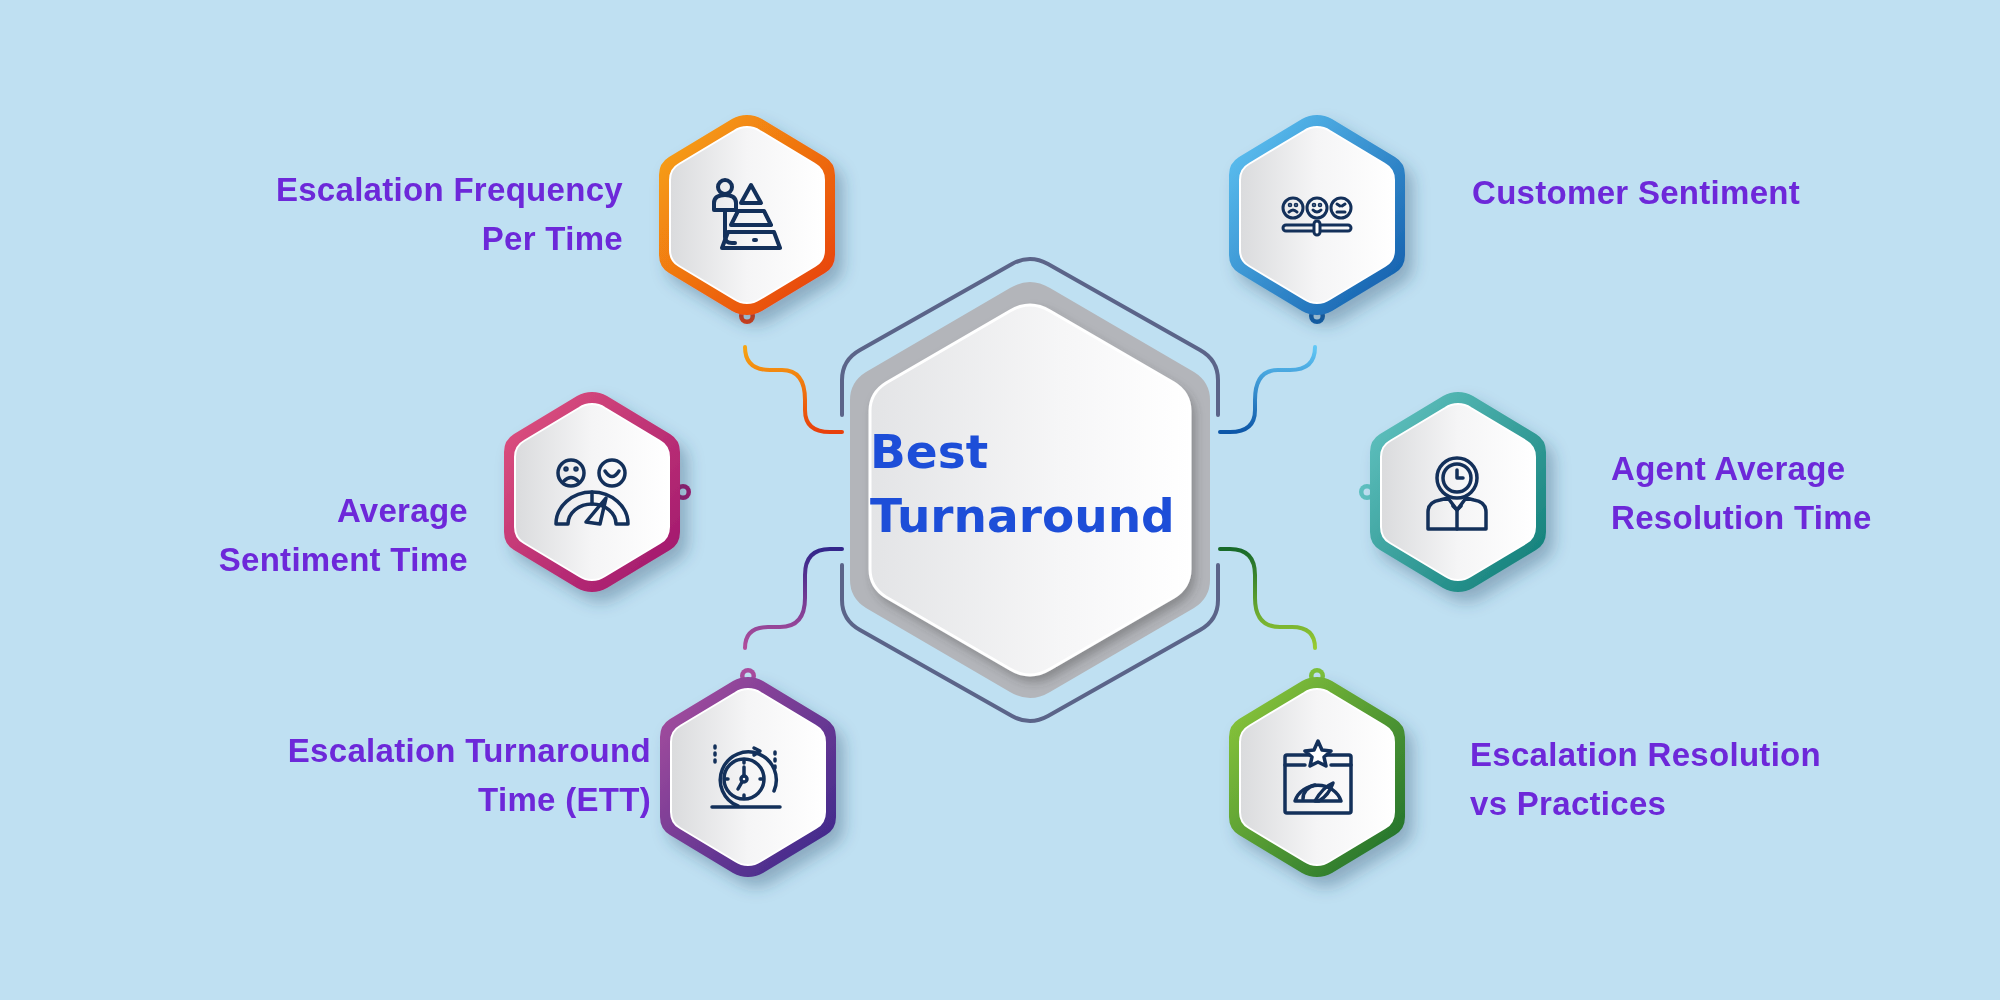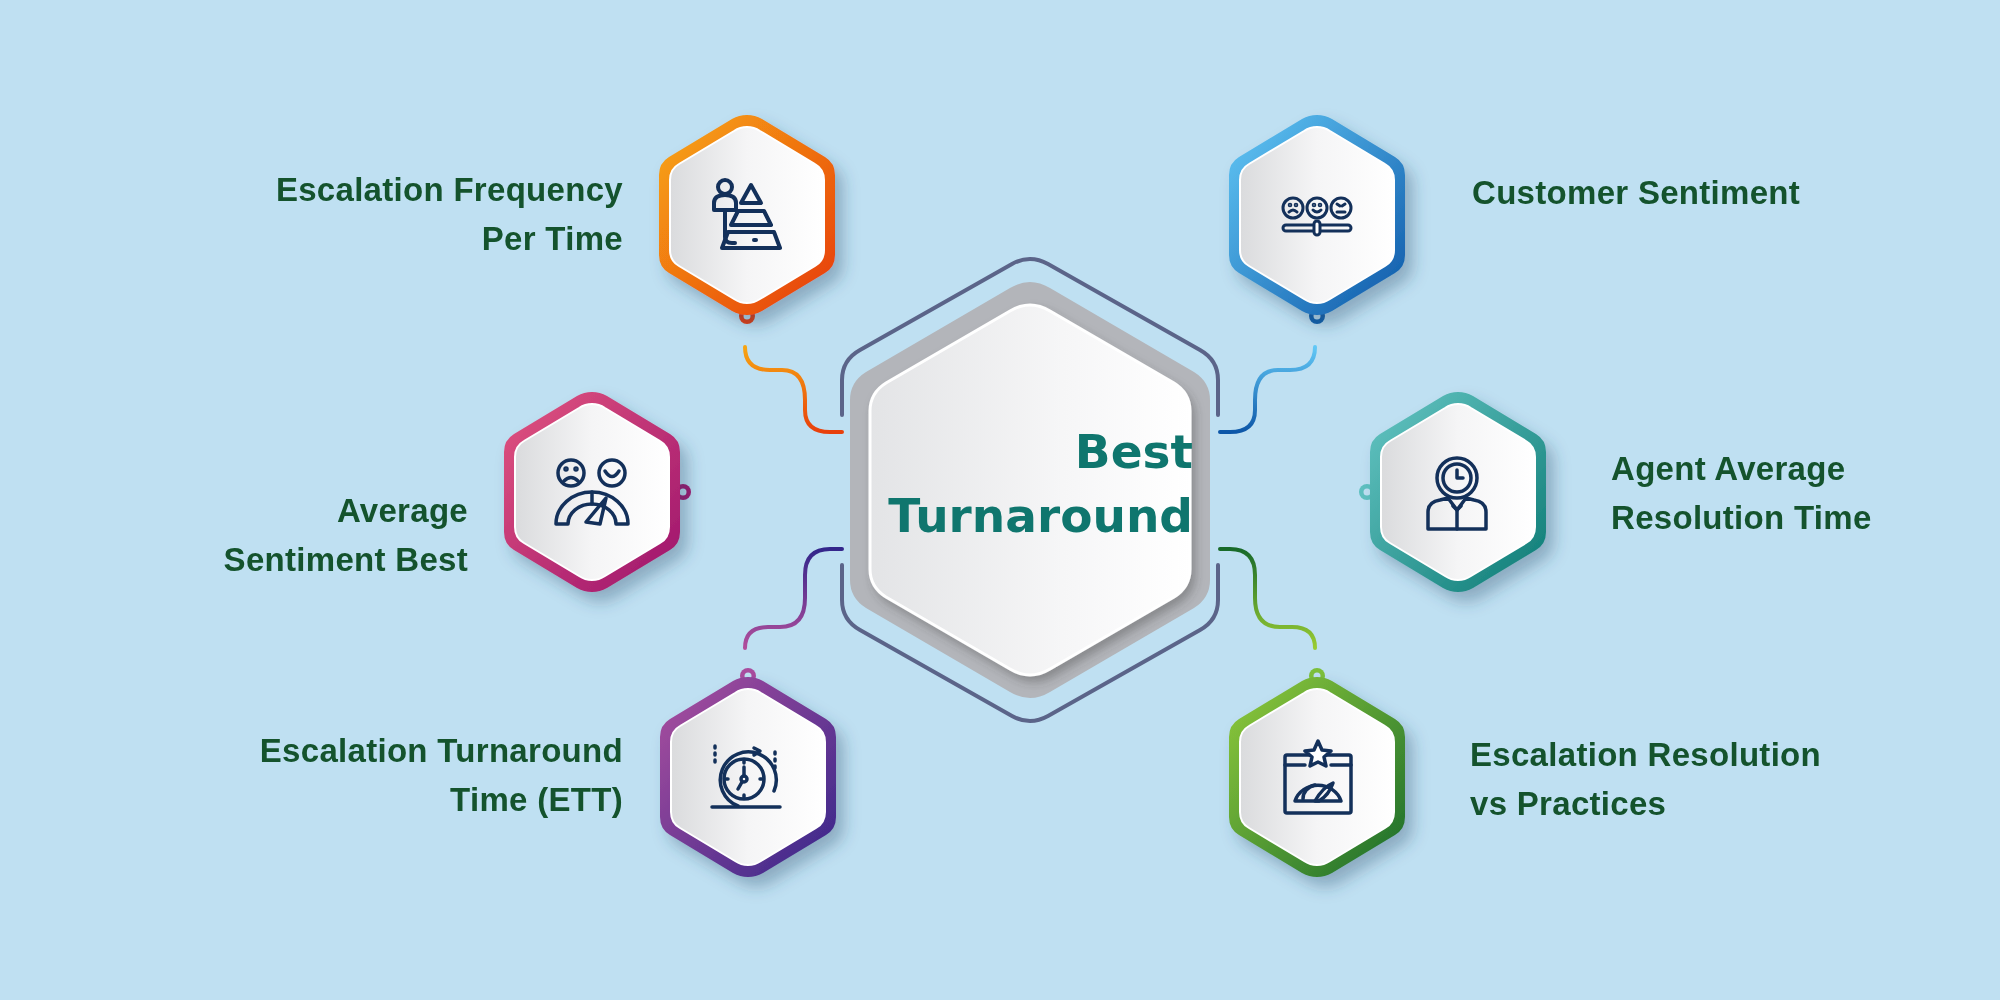--- a/index.html
+++ b/index.html
@@ -1,22 +1,22 @@
 <!DOCTYPE html>
 <html><head>
 <meta charset="utf-8">
 <style>
   html, body { margin: 0; padding: 0; }
   body { width: 2000px; height: 1000px; background: #bfe0f2; overflow: hidden; position: relative; font-family: "Liberation Sans", "DejaVu Sans", sans-serif; }
   #canvas { position: absolute; left: 0; top: 0; width: 2000px; height: 1000px; }
-  .label { position: absolute; color: #14532d; font-weight: 700; font-size: 33px; line-height: 49px; letter-spacing: 0.3px; white-space: nowrap; }
+  .label { position: absolute; color: #6d28d9; font-weight: 700; font-size: 33px; line-height: 49px; letter-spacing: 0.3px; white-space: nowrap; }
   .label.left { text-align: right; }
   .label.right { text-align: left; margin-left: 31px; }
   .label span { display: block; }
-  .center-title { position: absolute; left: 870px; top: 420px; width: 323px; text-align: right; color: #0f766e; font-weight: 700; font-size: 47px; line-height: 64px; font-family: "DejaVu Sans", "Liberation Sans", sans-serif; }
+  .center-title { position: absolute; left: 870px; top: 420px; width: 323px; text-align: left; color: #1d4ed8; font-weight: 700; font-size: 47px; line-height: 64px; font-family: "DejaVu Sans", "Liberation Sans", sans-serif; }
   .center-title span { display: block; }
 </style>
 </head>
 <body>
 
 <svg id="canvas" viewBox="0 0 2000 1000" xmlns="http://www.w3.org/2000/svg">
   <defs>
     <linearGradient id="g-orange" x1="0" y1="0" x2="1" y2="1">
         <stop offset="0" stop-color="#f8a914"></stop>
         <stop offset="1" stop-color="#e63a0d"></stop>
@@ -223,23 +223,23 @@
   <span>Best</span>
   <span>Turnaround</span>
 </div>
 
 <div class="label left" style="right:1377px; top:165px;">
   <span>Escalation Frequency</span>
   <span>Per Time</span>
 </div>
 <div class="label left" style="right:1532px; top:444px;margin-top:42px;">
   <span>Average</span>
-  <span>Sentiment Best</span>
-</div>
-<div class="label left" style="right:1377px; top:726px;margin-left:32px;">
+  <span>Sentiment Time</span>
+</div>
+<div class="label left" style="right:1349px; top:726px;margin-left:32px;">
   <span>Escalation Turnaround</span>
   <span>Time (ETT)</span>
 </div>
 <div class="label right" style="left:1441px; top:168px;">
   <span>Customer Sentiment</span>
 </div>
 <div class="label right" style="left:1580px; top:444px;">
   <span>Agent Average</span>
   <span>Resolution Time</span>
 </div>

